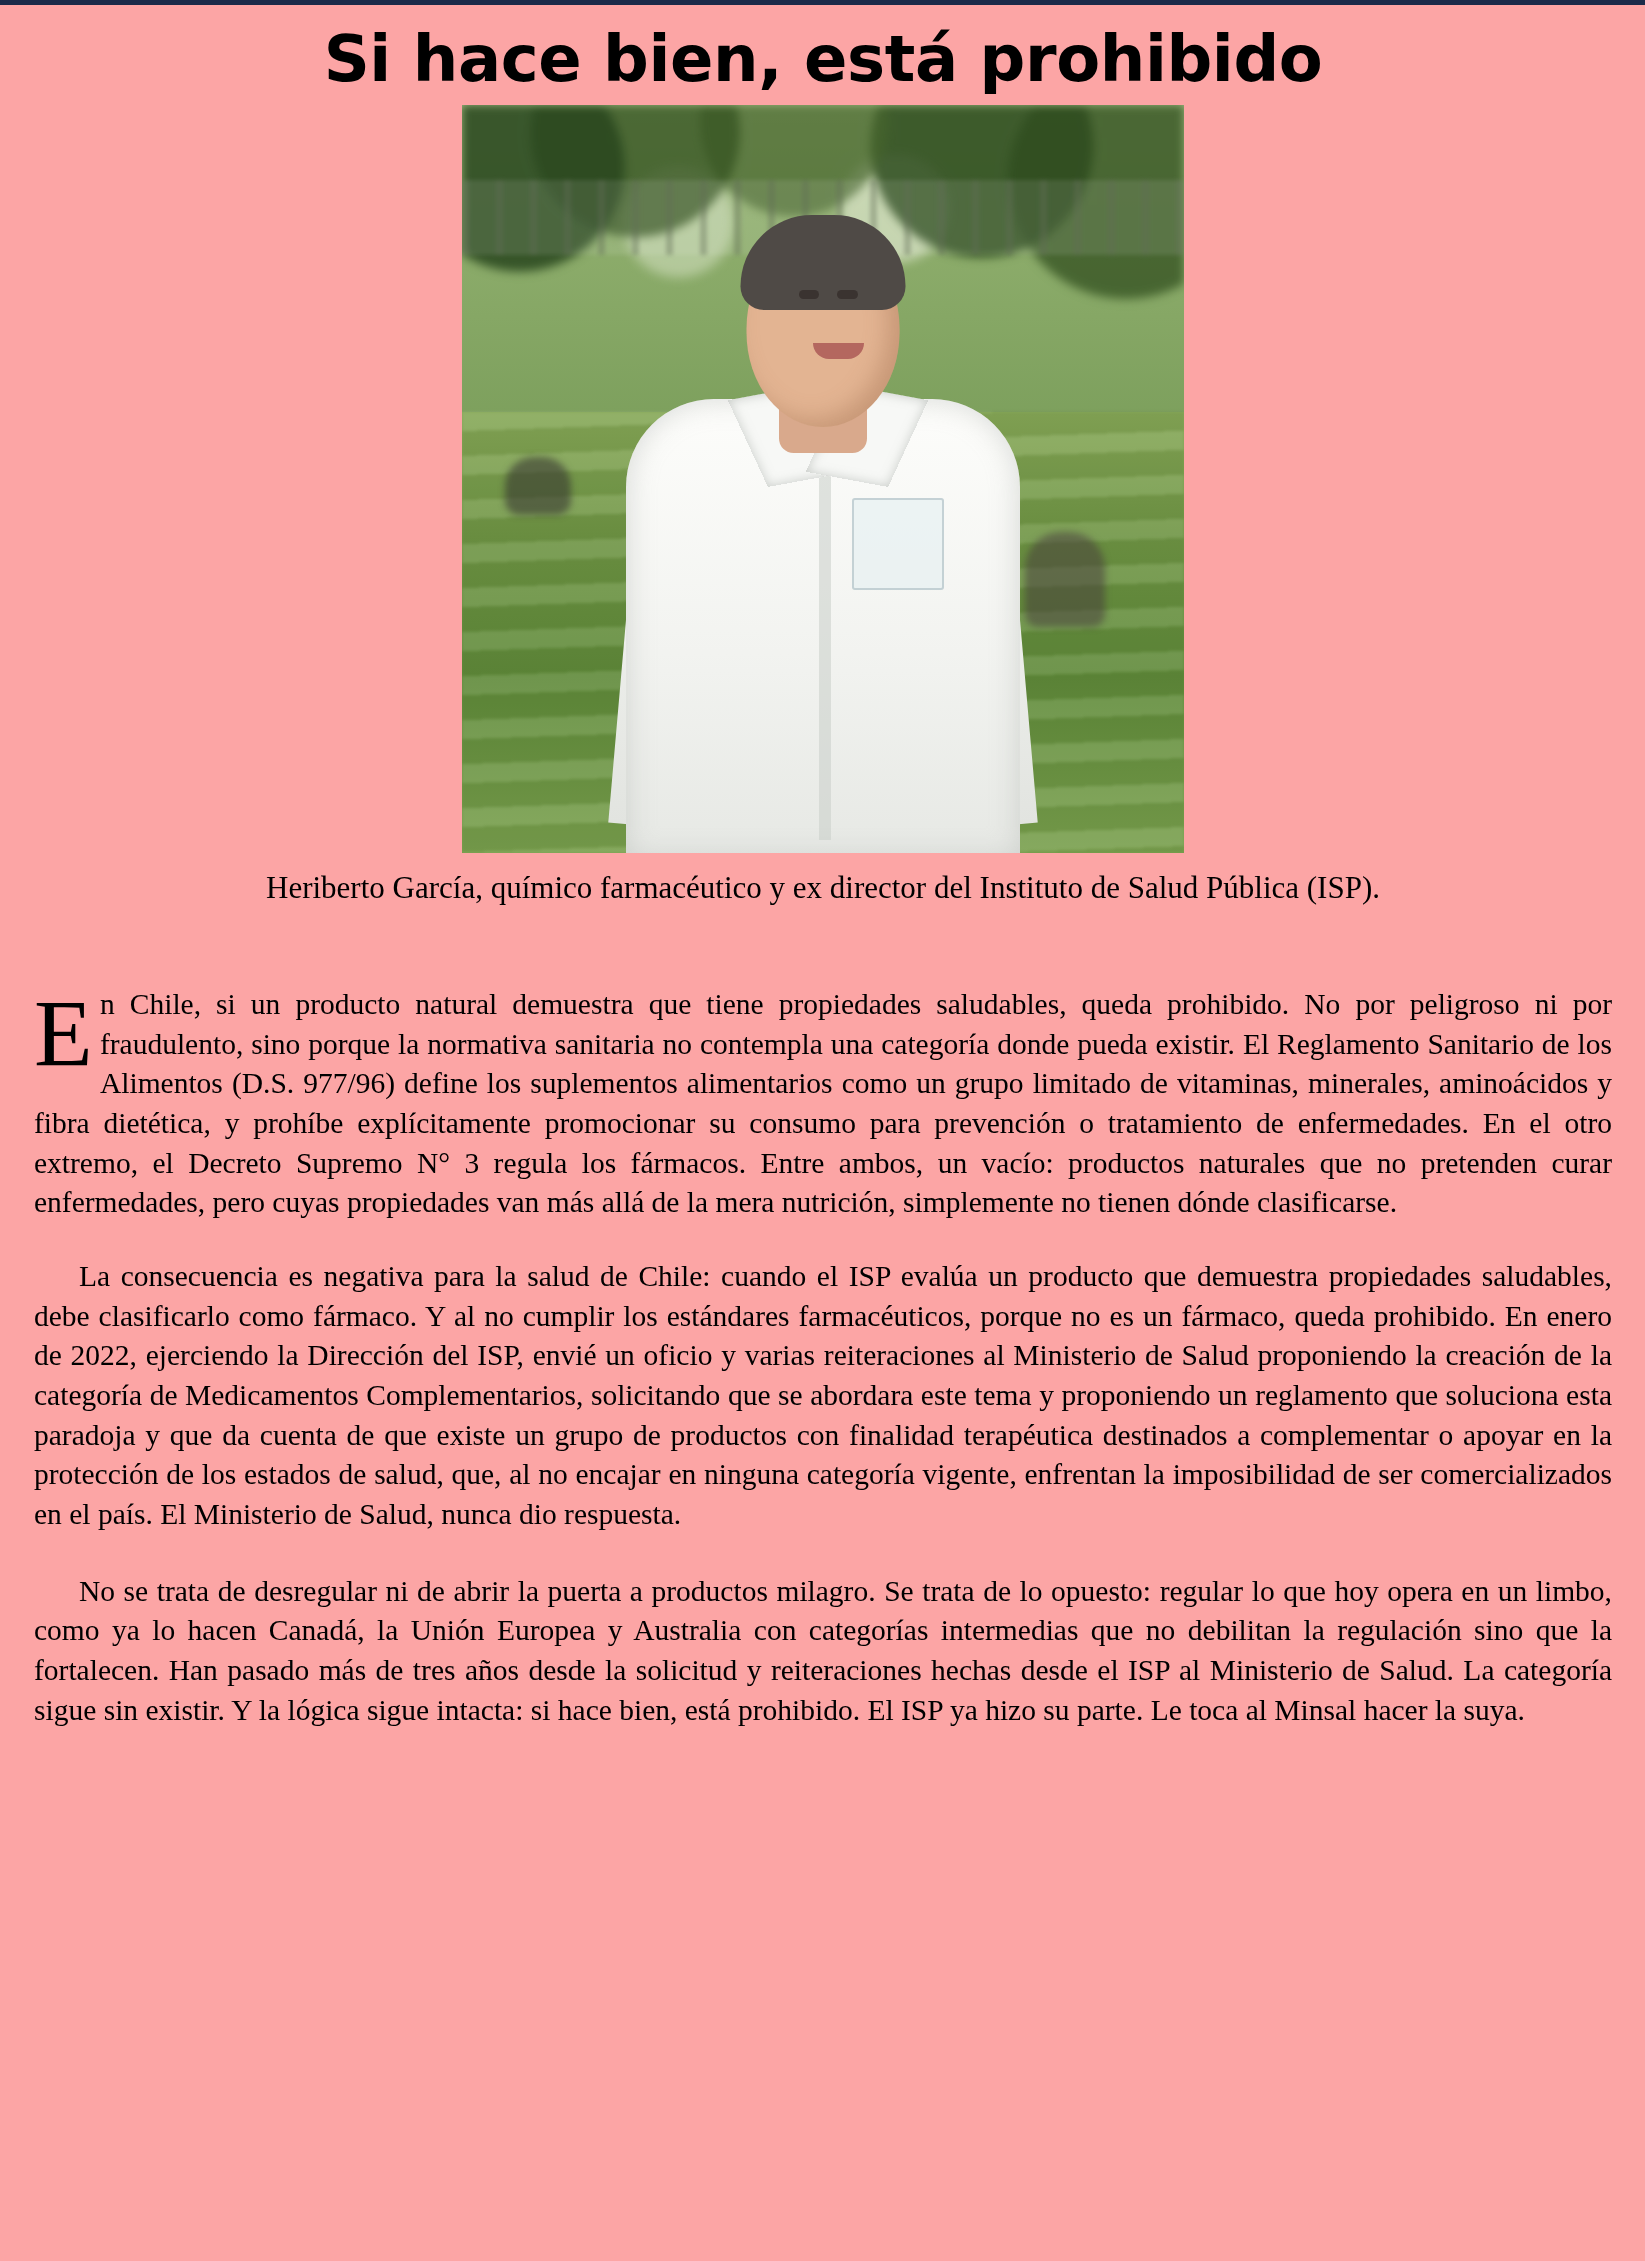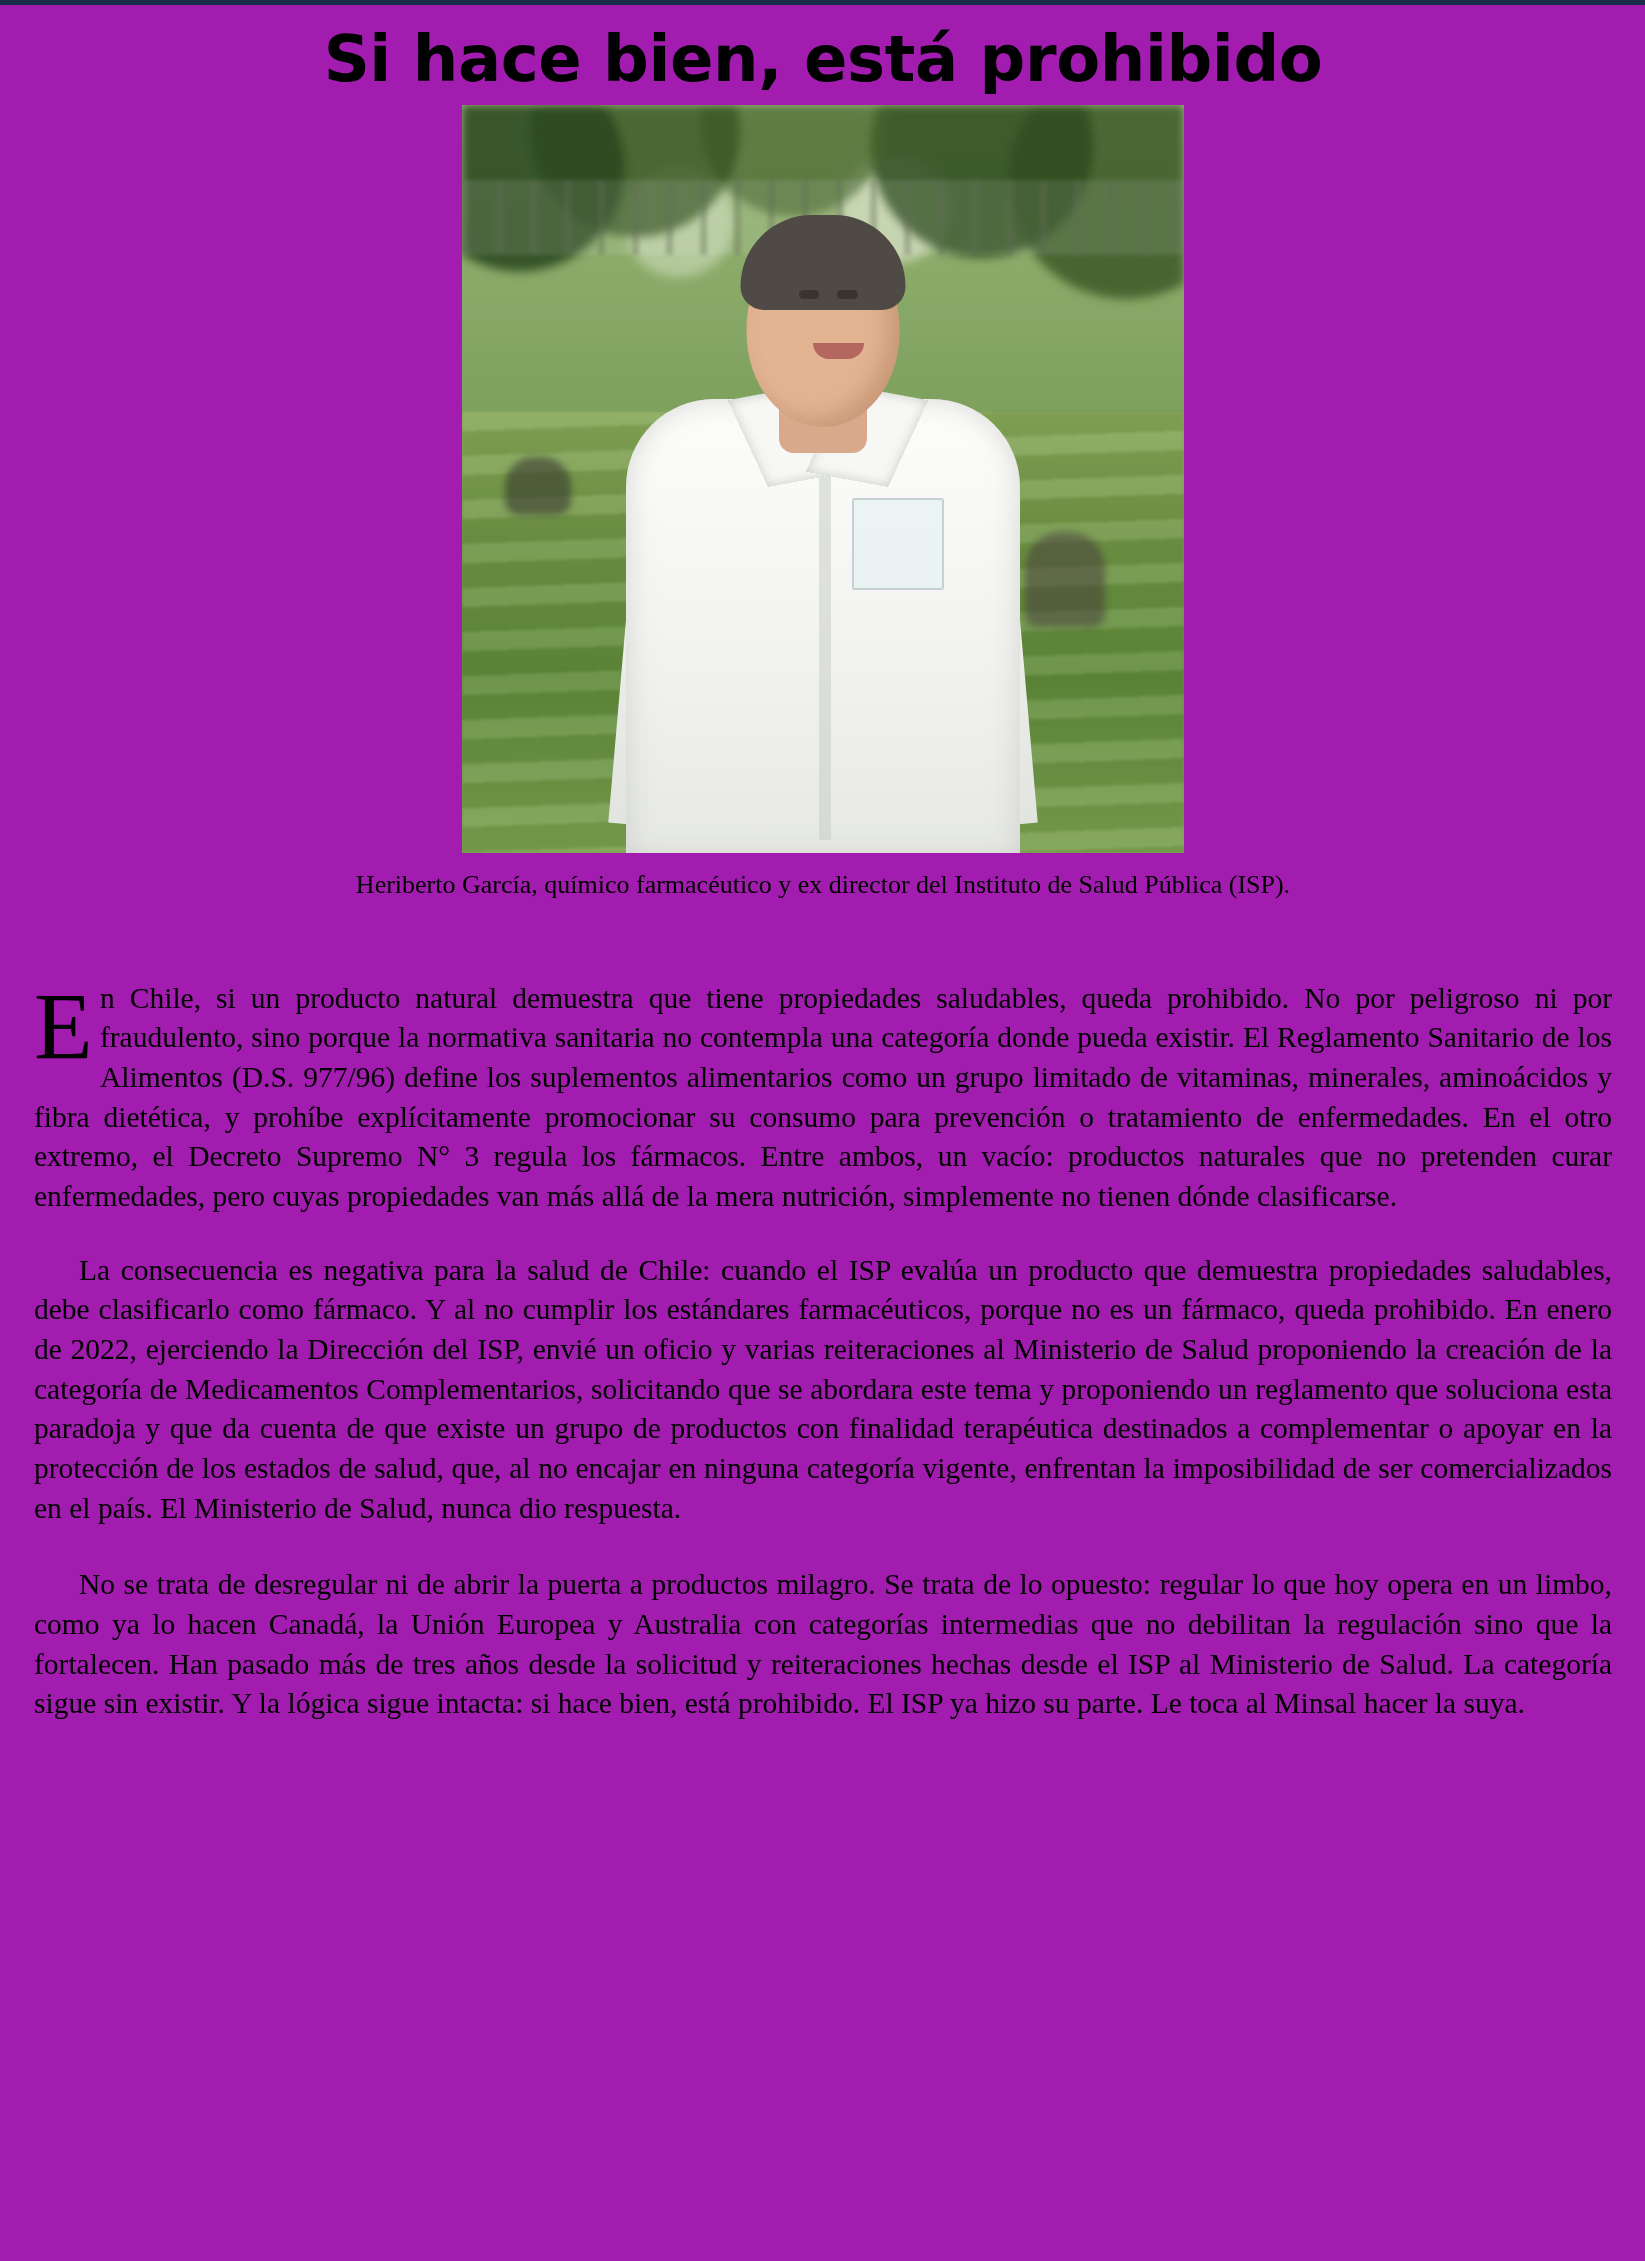--- a/index.html
+++ b/index.html
@@ -13,21 +13,21 @@
     font-family: "Liberation Serif", serif;
     color: #000000;
     position: relative;
   }
 
   .page {
     width: 1646px;
     min-height: 2261px;
     box-sizing: border-box;
     position: relative;
-    background: #a21caf;
+    background: #fca5a5;
   }
 
   
   .top-rule {
     position: absolute;
     top: 0;
     left: 0;
     width: 1646px;
     height: 5.1px;
     background: #1b2b4a;
@@ -213,21 +213,21 @@
     top: 44%;
     width: 88px; height: 52%;
     background: linear-gradient(180deg,#f6f7f4,#e2e4e0);
   }
   .arm-l { left: 1%; transform: rotate(5deg); border-radius: 44px 14.6px 0 0; }
   .arm-r { right: 1%; transform: rotate(-5deg); border-radius: 14.6px 44px 0 0; }
 
   .caption {
     text-align: center;
     font-family: "Liberation Serif", serif;
-    font-size: 26px;
+    font-size: 31px;
     line-height: 1.25;
     margin: 16px 0 0 0;
     color: #000;
   }
 
   .article {
     margin-top: 77px;
     font-family: "Liberation Serif", serif;
     font-size: 29.5px;
     line-height: 1.345;

